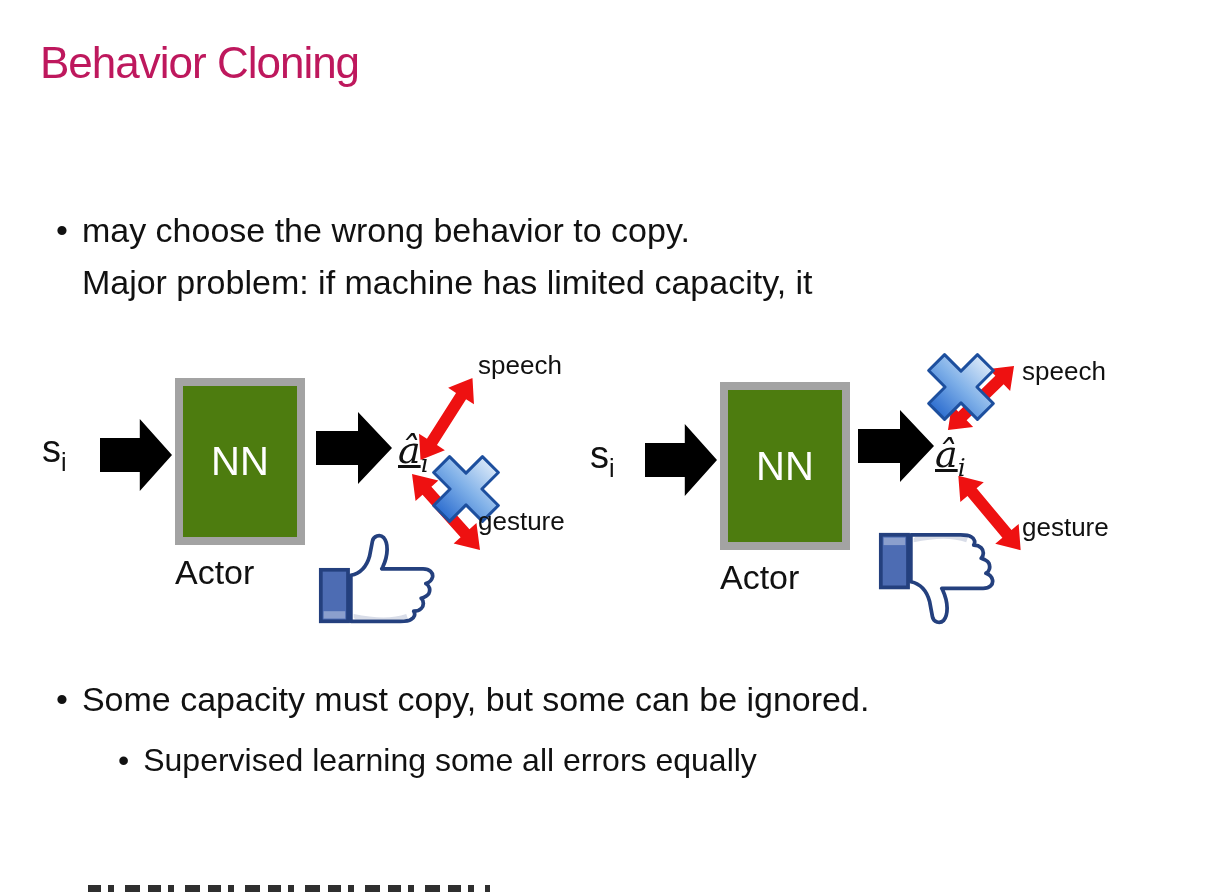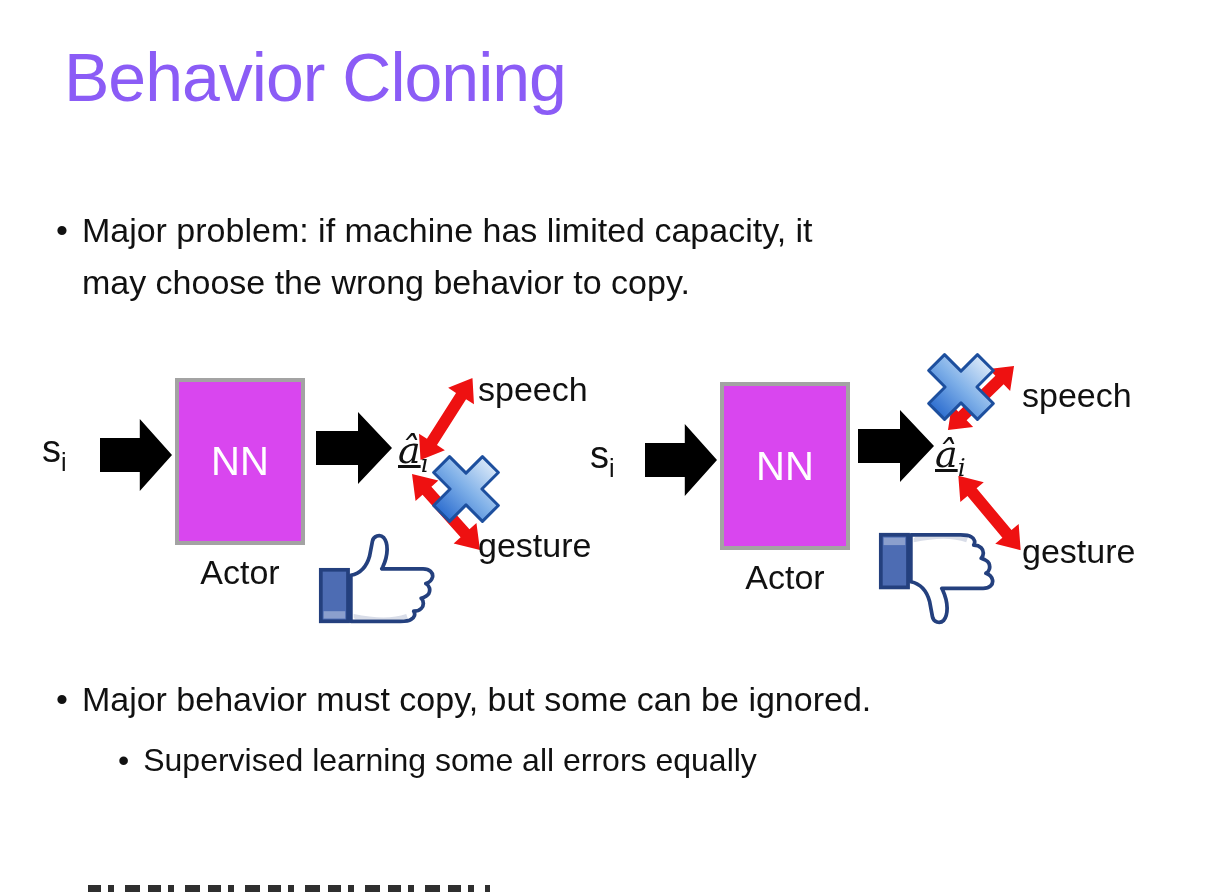--- a/index.html
+++ b/index.html
@@ -1,42 +1,42 @@
 <!DOCTYPE html>
 <html><head>
 <meta charset="utf-8">
 <style>
   html,body{margin:0;padding:0;background:#ffffff;}
   .slide{
     position:relative; width:1210px; height:892px; background:#ffffff;
     font-family:"Liberation Sans", sans-serif; color:#111; overflow:hidden;
   }
   .title{
-    position:absolute; left:64px; top:38px; font-size:68px; letter-spacing:-1px;
-    font-weight:400; color:#8b5cf6;
+    position:absolute; left:40px; top:38px; font-size:44px; letter-spacing:-1px;
+    font-weight:400; color:#be185d;
   }
   .bullet-row{position:absolute; display:flex; align-items:flex-start;}
   .bullet-marker{flex:0 0 auto; margin-right:14px;}
   .b1{left:56px; top:204px; font-size:34px; line-height:52px;}
   .b2{left:56px; top:676px; font-size:34px; line-height:46px;}
   .b2sub{left:118px; top:738px; font-size:32px; line-height:44px;}
-  .diagram-label{position:absolute; font-size:34px; white-space:nowrap;margin-top:20px;}
+  .diagram-label{position:absolute; font-size:26px; white-space:nowrap;}
   .io-label{position:absolute; font-size:38px; white-space:nowrap;}
   .io-label sub{font-size:25px;}
   .a-hat{
     position:absolute; font-family:"DejaVu Serif", serif; font-style:italic;
     font-size:38px; white-space:nowrap;text-decoration:underline;
   }
   .a-hat sub{font-size:25px; font-style:italic;}
   .nn-box{
-    position:absolute; background:#d946ef; border:4px solid #a3a3a3;
+    position:absolute; background:#4d7c0f; border:8px solid #a3a3a3;
     display:flex; align-items:center; justify-content:center;
     color:#ffffff; font-size:40px; box-sizing:border-box;
   }
-  .actor-label{position:absolute; font-size:34px; text-align:center;}
+  .actor-label{position:absolute; font-size:34px; text-align:left;}
   .block-arrow{position:absolute;}
   .red-arrow{position:absolute;}
   .cross{position:absolute;}
   .thumb{position:absolute;}
   .cropped-line{
     position:absolute; left:88px; bottom:0; width:402px; height:7px;
     background:repeating-linear-gradient(90deg,
       #181818 0 13px, transparent 13px 20px,
       #181818 20px 26px, transparent 26px 37px,
       #181818 37px 52px, transparent 52px 60px);
@@ -47,22 +47,22 @@
 </head>
 <body>
 
 <div class="slide">
 
   <div class="title">Behavior Cloning</div>
 
   <div class="bullet-row b1">
     <span class="bullet-marker">•</span>
     <span>
+      <span style="display:block">may choose the wrong behavior to copy.</span>
       <span style="display:block">Major problem: if machine has limited capacity, it</span>
-      <span style="display:block">may choose the wrong behavior to copy.</span>
     </span>
   </div>
 
   <div class="io-label" style="left:42px; top:428px;">
     <span>s</span><sub>i</sub>
   </div>
 
   <div class="block-arrow" style="left:100px; top:419px; width:72px; height:72px;">
     <svg width="100%" height="100%" viewBox="0 0 76 72" preserveAspectRatio="none">
       <polygon points="0,19 42,19 42,0 76,36 42,72 42,53 0,53" fill="#000000"></polygon>
@@ -188,21 +188,21 @@
         <path d="M38,92 L38,88 C62,93 80,93 94,88 L96,94 L40,94 Z" fill="#D9DDE8"></path>
         <path d="M35,96 L35,46 C45,44 52,36 55,25 L58,9 C59,3 66,1 70,5 C75,11 75,24 69,37 L68,39 L112,39
                  C119,39 123,43 122,48 C121,52 118,54 115,55 C119,57 120,62 118,66 C116,69 113,70 110,71
                  C113,74 113,79 110,82 C108,84 105,85 102,85 C104,88 103,92 99,94 C97,95.5 93,96 88,96 Z" fill="none" stroke="#24407E" stroke-width="4" stroke-linejoin="round"></path>
       </g>
     </svg>
   </div>
 
   <div class="bullet-row b2">
     <span class="bullet-marker">•</span>
-    <span>Major behavior must copy, but some can be ignored.</span>
+    <span>Some capacity must copy, but some can be ignored.</span>
   </div>
 
   <div class="bullet-row b2sub">
     <span class="bullet-marker">•</span>
     <span>Supervised learning some all errors equally</span>
   </div>
 
   <div class="cropped-line"></div>
 
 </div>

